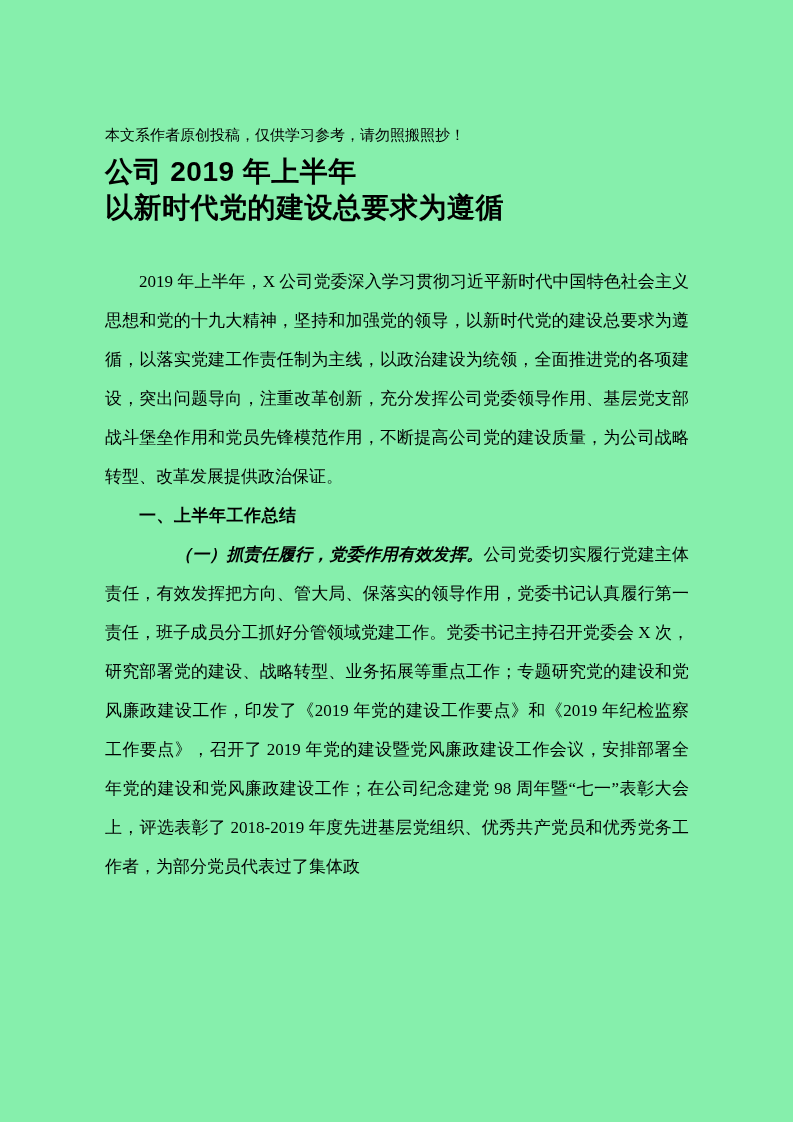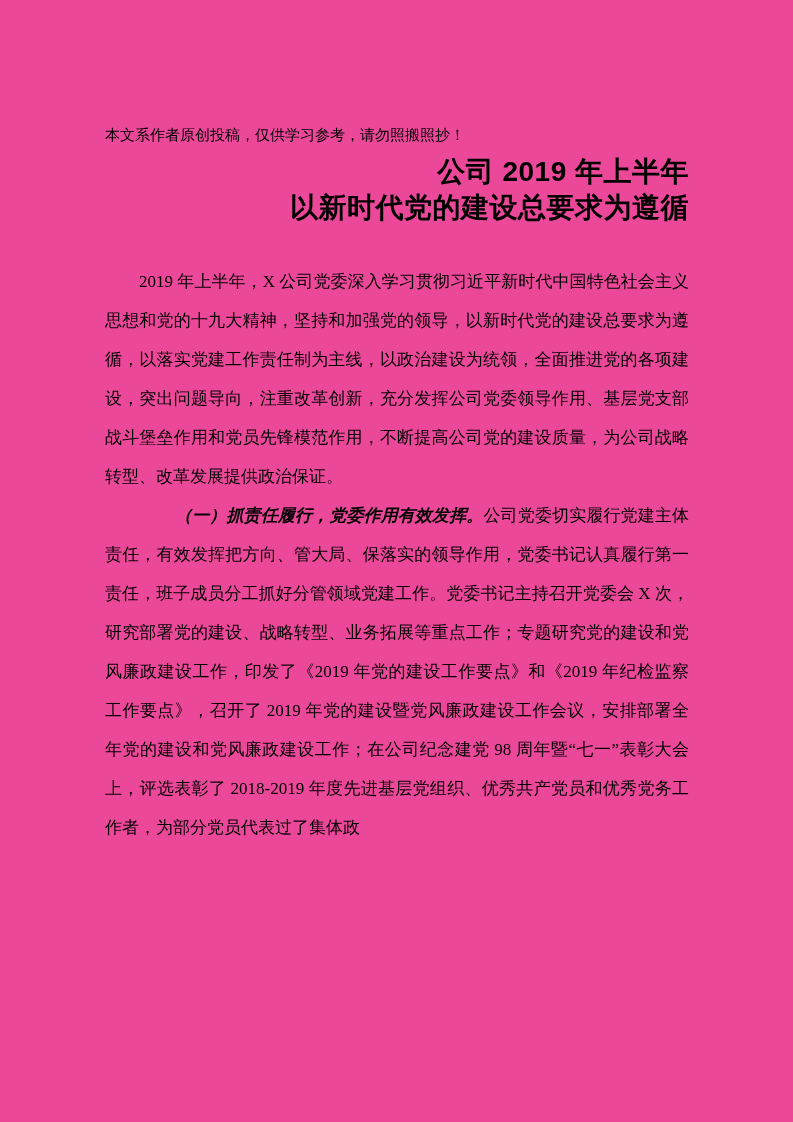--- a/index.html
+++ b/index.html
@@ -5,21 +5,21 @@
 <style>
   html, body {
     margin: 0;
     padding: 0;
     background: #ffffff;
   }
   .page {
     position: relative;
     width: 793px;
     height: 1122px;
-    background: #ec4899;
+    background: #86efac;
     color: #000000;
     font-family: "Liberation Serif", "DejaVu Serif", serif;
     overflow: hidden;
   }
   .content {
     position: absolute;
     left: 105px;
     top: 126px;
     width: 584px;
   }
@@ -28,21 +28,21 @@
     font-size: 15px;
     line-height: 18px;
     margin: 0 0 10px 0;
     text-align: left;
   }
   .title {
     font-family: "Liberation Sans", "DejaVu Sans", sans-serif;
     font-weight: 700;
     font-size: 28px;
     line-height: 36px;
-    text-align: right;
+    text-align: left;
     margin: 0 0 36px 0;
     letter-spacing: 0.5px;
   }
   .bodytext p,
   .bodytext h2 {
     font-size: 17px;
     line-height: 39px;
     margin: 0;
     text-align: justify;
     text-justify: inter-ideograph;
@@ -75,20 +75,21 @@
 
     <h1 class="title">
       <span>公司 2019 年上半年</span><br>
       <span>以新时代党的建设总要求为遵循</span>
     </h1>
 
     <div class="bodytext">
 
       <p class="para">2019 年上半年，X 公司党委深入学习贯彻习近平新时代中国特色社会主义思想和党的十九大精神，坚持和加强党的领导，以新时代党的建设总要求为遵循，以落实党建工作责任制为主线，以政治建设为统领，全面推进党的各项建设，突出问题导向，注重改革创新，充分发挥公司党委领导作用、基层党支部战斗堡垒作用和党员先锋模范作用，不断提高公司党的建设质量，为公司战略转型、改革发展提供政治保证。</p>
 
+      <h2 class="section-heading">一、上半年工作总结</h2>
 
       <p class="para">
         <span class="lead">（一）抓责任履行，党委作用有效发挥。</span><span>公司党委切实履行党建主体责任，有效发挥把方向、管大局、保落实的领导作用，党委书记认真履行第一责任，班子成员分工抓好分管领域党建工作。党委书记主持召开党委会 X 次，研究部署党的建设、战略转型、业务拓展等重点工作；专题研究党的建设和党风廉政建设工作，印发了《2019 年党的建设工作要点》和《2019 年纪检监察工作要点》，召开了 2019 年党的建设暨党风廉政建设工作会议，安排部署全年党的建设和党风廉政建设工作；在公司纪念建党 98 周年暨“七一”表彰大会上，评选表彰了 2018-2019 年度先进基层党组织、优秀共产党员和优秀党务工作者，为部分党员代表过了集体政</span>
       </p>
 
     </div>
   </div>
 </div>
 
 </body></html>

